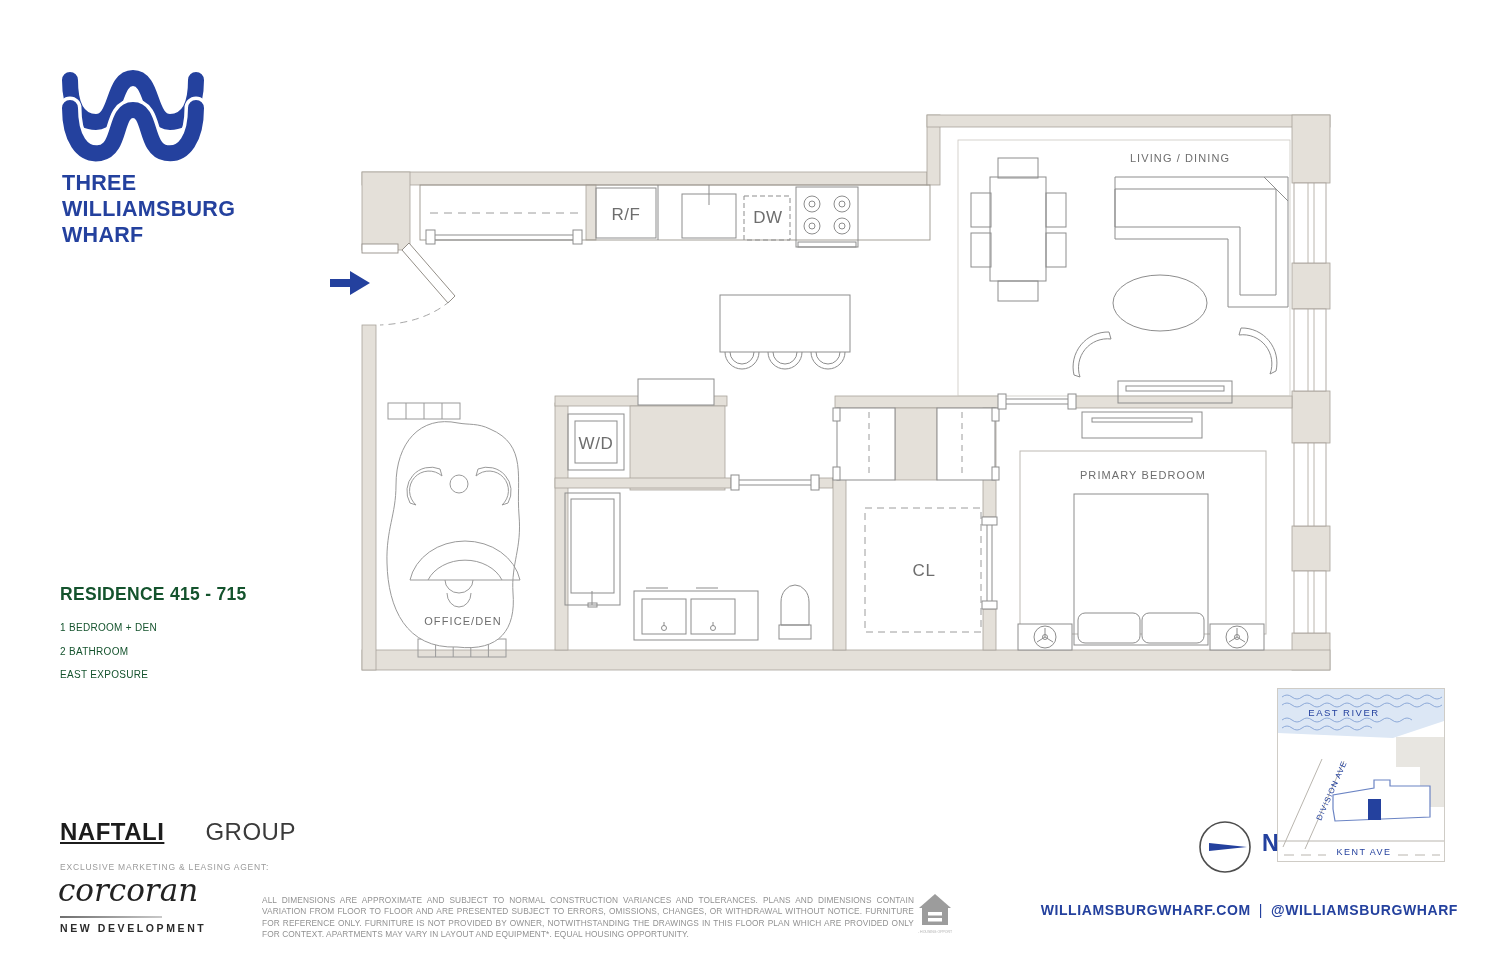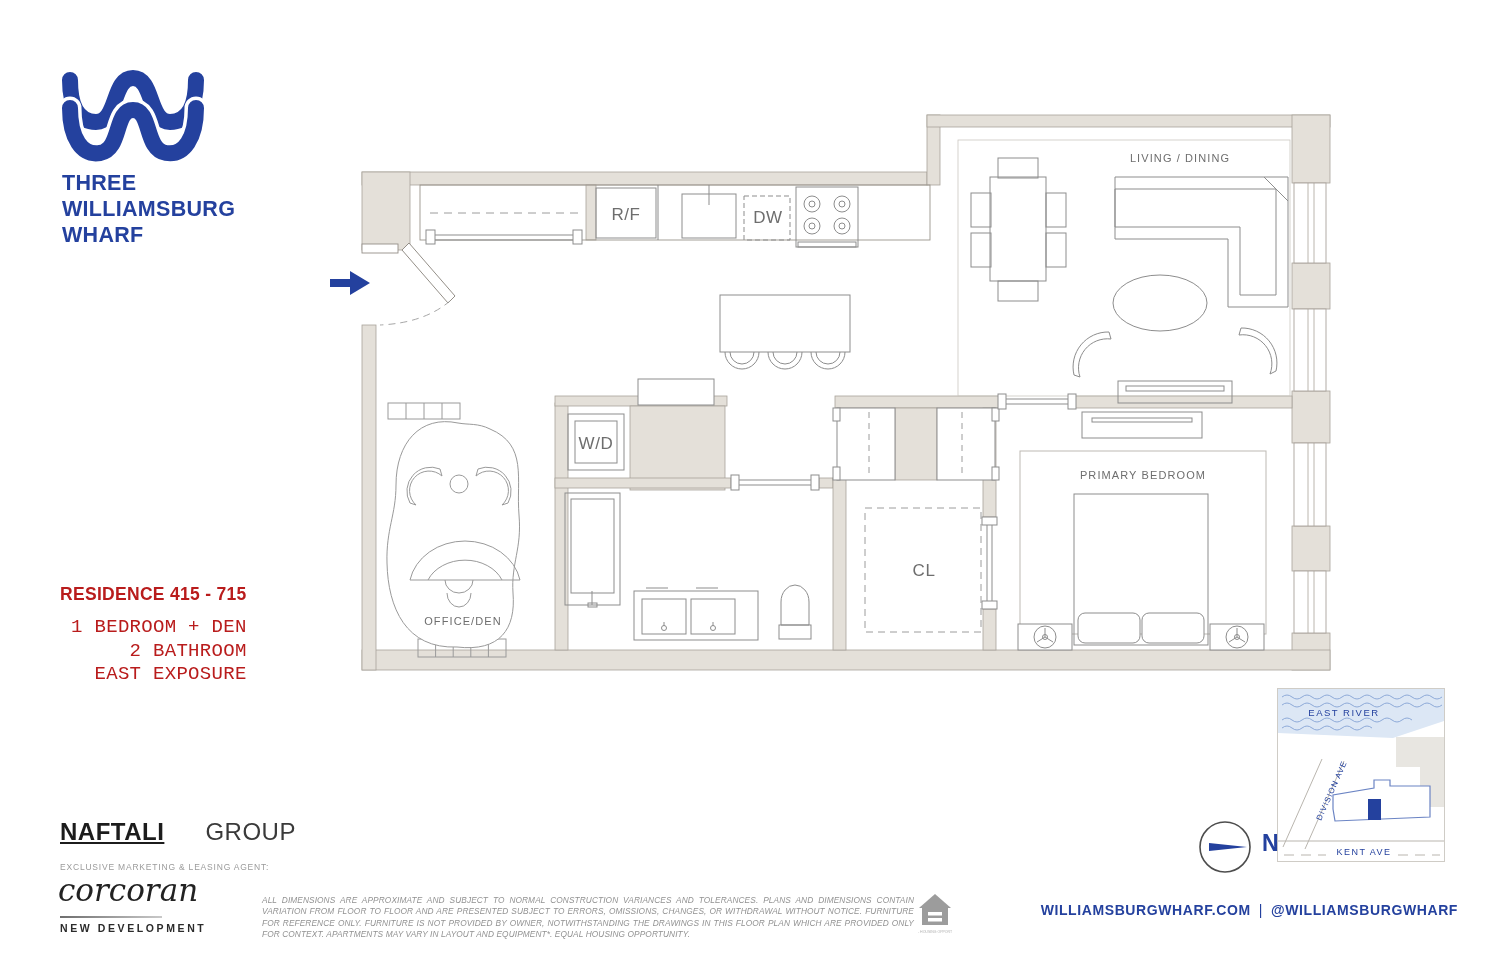--- a/index.html
+++ b/index.html
@@ -6,44 +6,44 @@
   body{
     width:1500px;height:971px;position:relative;background:#ffffff;
     font-family:"Liberation Sans", sans-serif;overflow:hidden;
     -webkit-font-smoothing:antialiased;
   }
   .abs{position:absolute;}
   
   .brand-name{left:62px;top:170px;color:#24419E;font-weight:bold;
     font-size:21.5px;line-height:26px;letter-spacing:.3px;}
   
-  .res-block{left:60px;top:584px;color:#b91c1c;text-align:right;}
+  .res-block{left:60px;top:584px;color:#14532d;}
   .res-title{font-size:17.5px;font-weight:bold;letter-spacing:.3px;margin:0 0 11px 0;}
-  .res-spec{font-size:19px;line-height:23.5px;letter-spacing:.3px;font-family:Liberation Mono, monospace;}
+  .res-spec{font-size:10px;line-height:23.5px;letter-spacing:.3px;}
   
   .plan{left:362px;top:113px;width:968px;height:557px;}
   .plan svg{overflow:visible;display:block;}
   .plan-label{position:absolute;transform:translate(-50%,-50%);
     color:#6e6e6e;white-space:nowrap;}
   .lbl-room{font-size:11px;letter-spacing:1.1px;}
   .lbl-small{font-size:17px;letter-spacing:.6px;}
   
   .dev-logo{left:60px;top:818px;font-size:24px;color:#1c1c1c;letter-spacing:.5px;}
   .dev-bold{font-weight:bold;text-decoration:underline;}
   .dev-light{font-weight:normal;color:#3a3a3a;padding-left:41px;}
   .agent-heading{left:60px;top:862px;font-size:8.5px;color:#9b9b9b;letter-spacing:.8px;}
   .corcoran{left:58px;top:872px;font-family:"DejaVu Serif", serif;font-style:italic;
     font-size:31px;color:#222222;}
   .corcoran-rule{left:60px;top:916px;width:102px;height:2px;
     background:linear-gradient(to right,#6e6e6e,#c9c9c9);}
   .agent-sub{left:60px;top:922px;font-size:10.5px;font-weight:bold;
     letter-spacing:2.6px;color:#2b2b2b;}
   
   .disclaimer{left:262px;top:895px;width:652px;font-size:8.3px;line-height:11.3px;
-    color:#929292;text-align:justify;letter-spacing:.1px;font-style:italic;}
+    color:#929292;text-align:justify;letter-spacing:.1px;}
   
   .web-line{right:42px;top:902px;font-size:14px;font-weight:bold;color:#24419E;
     letter-spacing:.6px;white-space:nowrap;}
   .web-sep{font-weight:normal;padding:0 8px;color:#24419E;}
   
   .site-map{left:1277px;top:688px;width:166px;height:172px;border:1px solid #cfccc6;background:#fff;}
   .compass{left:1198px;top:820px;width:56px;height:56px;}
   .compass-n{left:1262px;top:830px;font-size:23px;font-weight:bold;color:#24419E;}
   .eh-icon{left:918px;top:893px;width:34px;height:44px;}
   .map-text{fill:#24419E;font-family:"Liberation Sans",sans-serif;}

